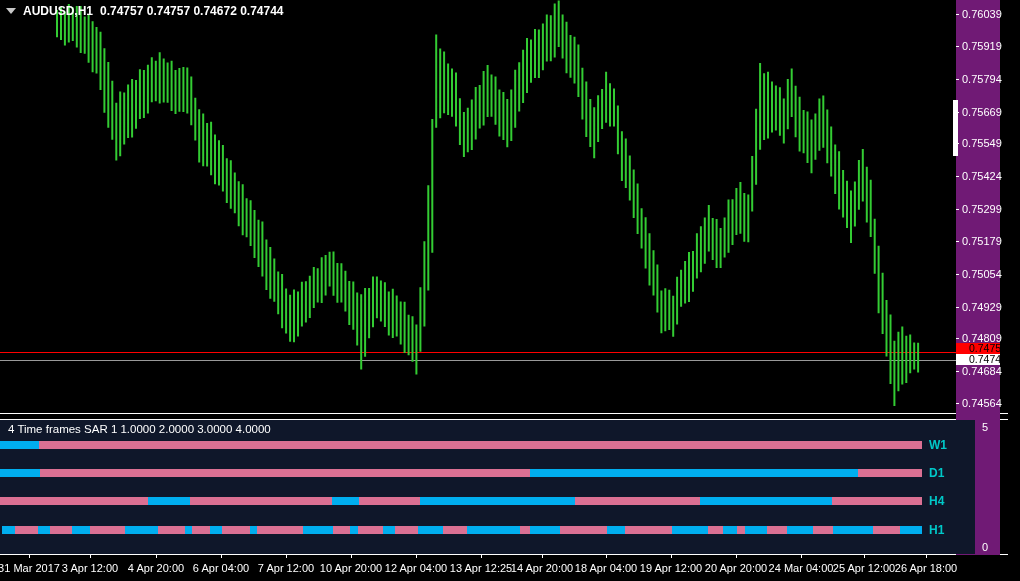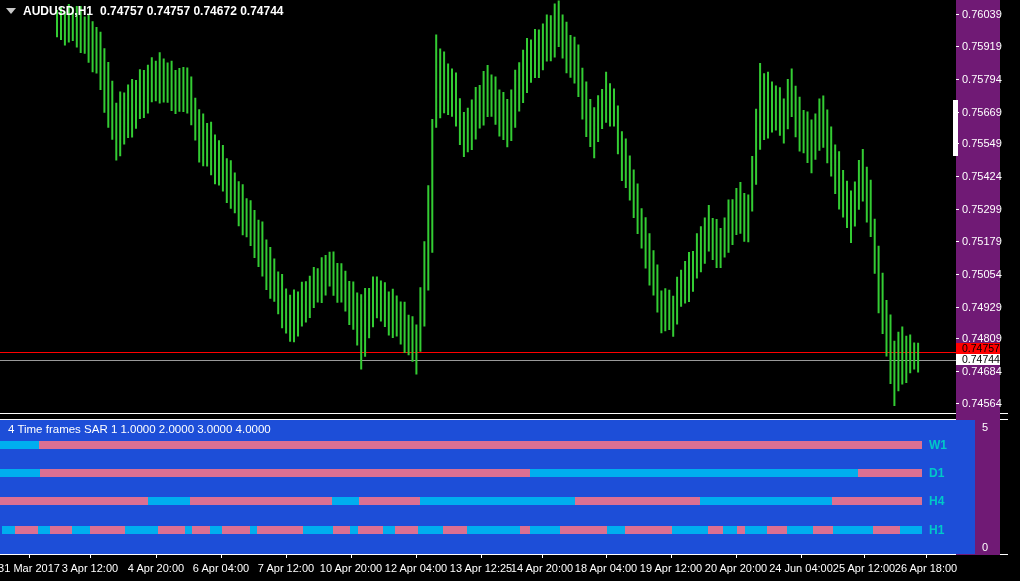--- a/index.html
+++ b/index.html
@@ -13,24 +13,24 @@
                white-space:nowrap;display:flex;align-items:center;gap:7px;}
   #dd{width:0;height:0;border-left:5px solid transparent;border-right:5px solid transparent;
       border-top:6px solid #c8c8c8;display:inline-block;}
   
   .wborder{position:absolute;background:#fff;}
   
   #price-axis{position:absolute;left:936px;top:0;width:44px;height:555px;background:#701a75;margin-left:20px;}
   .plabel{position:absolute;left:6px;color:#fff;font-size:11px;white-space:nowrap;}
   .ptick{position:absolute;left:0;width:3px;height:1px;background:#fff;}
   .ptag{position:absolute;left:0;width:44px;height:11px;font-size:10.5px;color:#000;
-        line-height:11px;padding-left:6px;box-sizing:border-box;white-space:nowrap;}
+        line-height:11px;padding-left:13px;box-sizing:border-box;white-space:nowrap;}
   #axis-thumb{position:absolute;left:-3px;width:5px;background:#fff;}
   
-  #indicator{position:absolute;left:0;top:420px;width:975px;height:134px;background:#1d4ed8;}
+  #indicator{position:absolute;left:0;top:420px;width:975px;height:134px;background:#0f172a;}
   #ind-title{position:absolute;left:8px;top:3px;color:#fff;font-size:11.5px;white-space:nowrap;}
   .tf-row{position:absolute;left:0;width:922px;height:8px;}
   .tf-seg{position:absolute;top:0;height:8px;}
   .tf-label{position:absolute;left:929px;font-size:12px;font-weight:700;}
   .ind-scale{position:absolute;left:982px;color:#fff;font-size:11px;}
   
   #time-axis{position:absolute;left:0;top:555px;width:1020px;height:26px;background:#000;}
   .tlabel{position:absolute;top:7px;color:#fff;font-size:11px;white-space:nowrap;
           transform:translateX(-50%);}
   .ttick{position:absolute;top:0;width:1px;height:3px;background:#fff;}
@@ -190,20 +190,20 @@
       <div class="tlabel" style="left: 481px;">13 Apr 12:25</div>
       <div class="ttick" style="left: 542px;"></div>
       <div class="tlabel" style="left: 542px;">14 Apr 20:00</div>
       <div class="ttick" style="left: 606px;"></div>
       <div class="tlabel" style="left: 606px;">18 Apr 04:00</div>
       <div class="ttick" style="left: 671px;"></div>
       <div class="tlabel" style="left: 671px;">19 Apr 12:00</div>
       <div class="ttick" style="left: 736px;"></div>
       <div class="tlabel" style="left: 736px;">20 Apr 20:00</div>
       <div class="ttick" style="left: 801px;"></div>
-      <div class="tlabel" style="left: 801px;">24 Jun 04:00</div>
+      <div class="tlabel" style="left: 801px;">24 Mar 04:00</div>
       <div class="ttick" style="left: 864px;"></div>
       <div class="tlabel" style="left: 864px;">25 Apr 12:00</div>
       <div class="ttick" style="left: 926px;"></div>
       <div class="tlabel" style="left: 926px;">26 Apr 18:00</div>
     </div>
 
 </div>
 
 </body></html>

